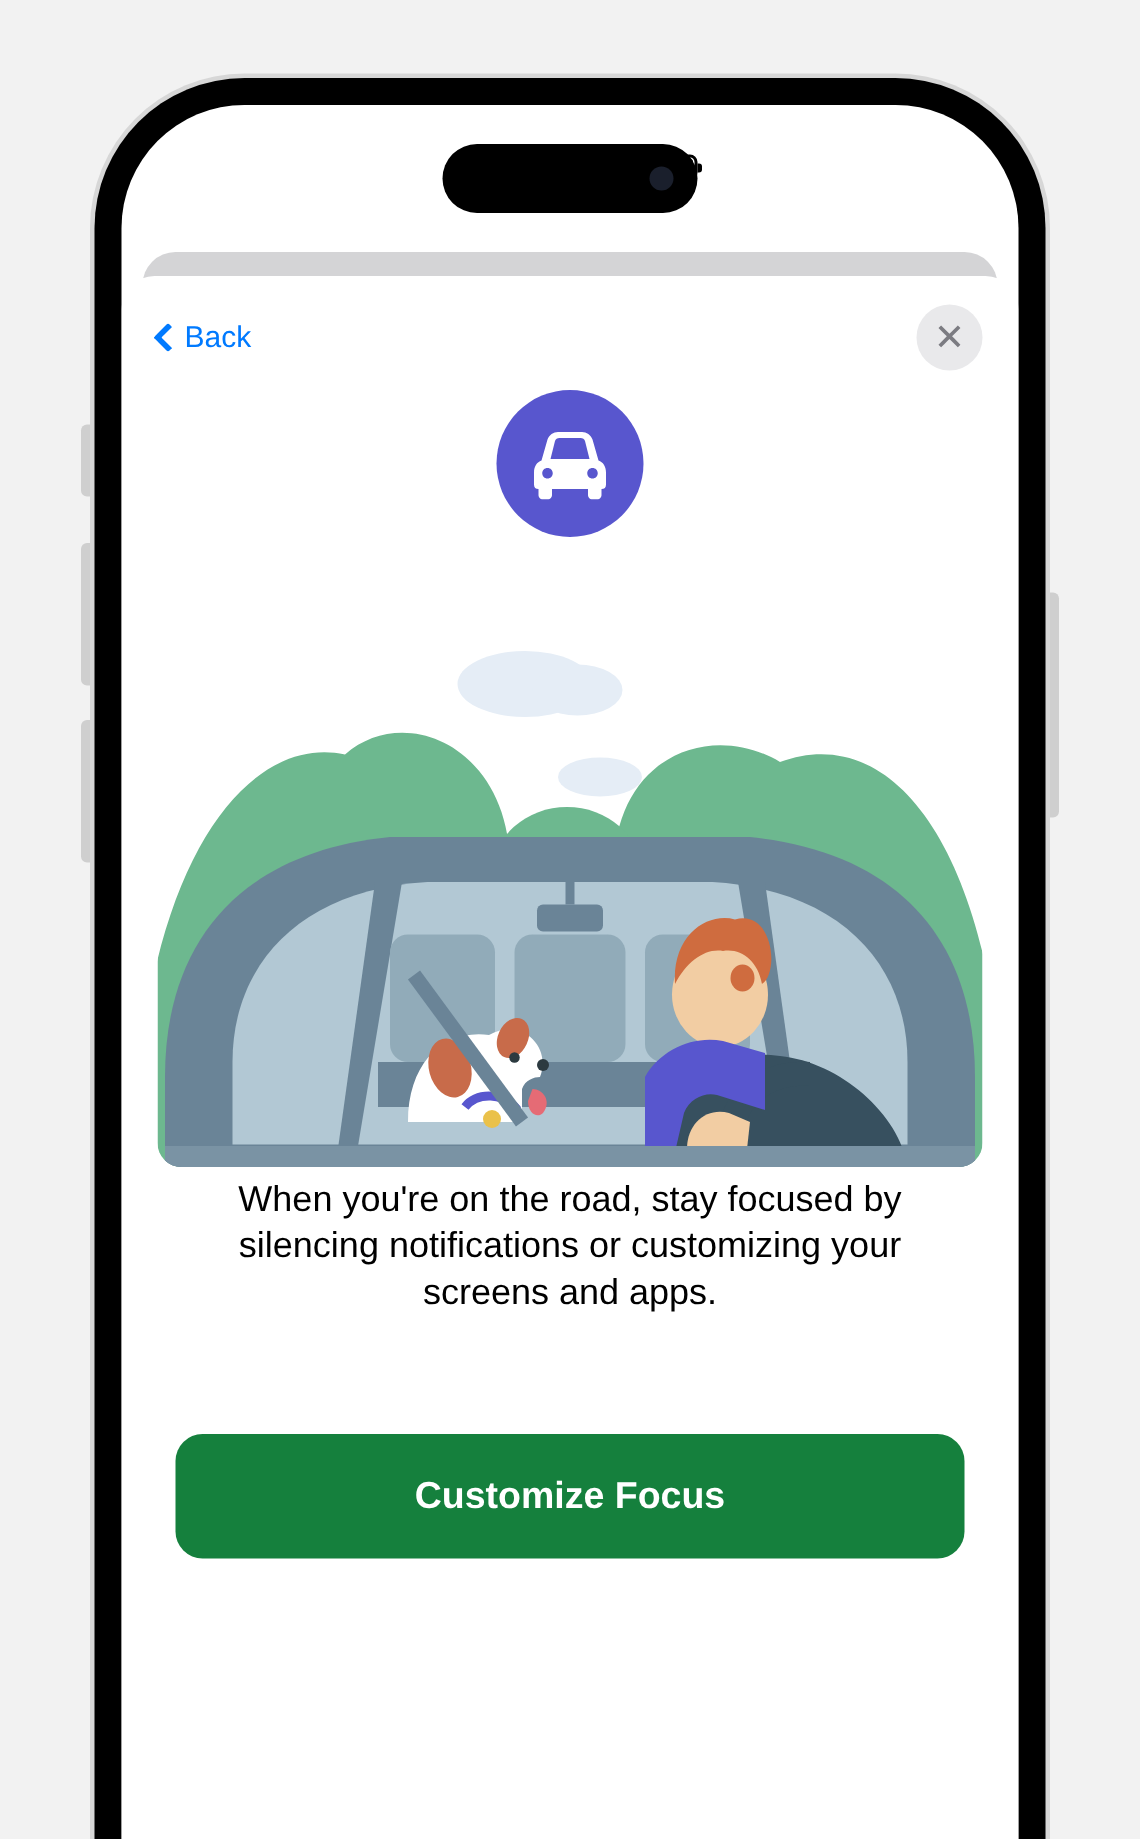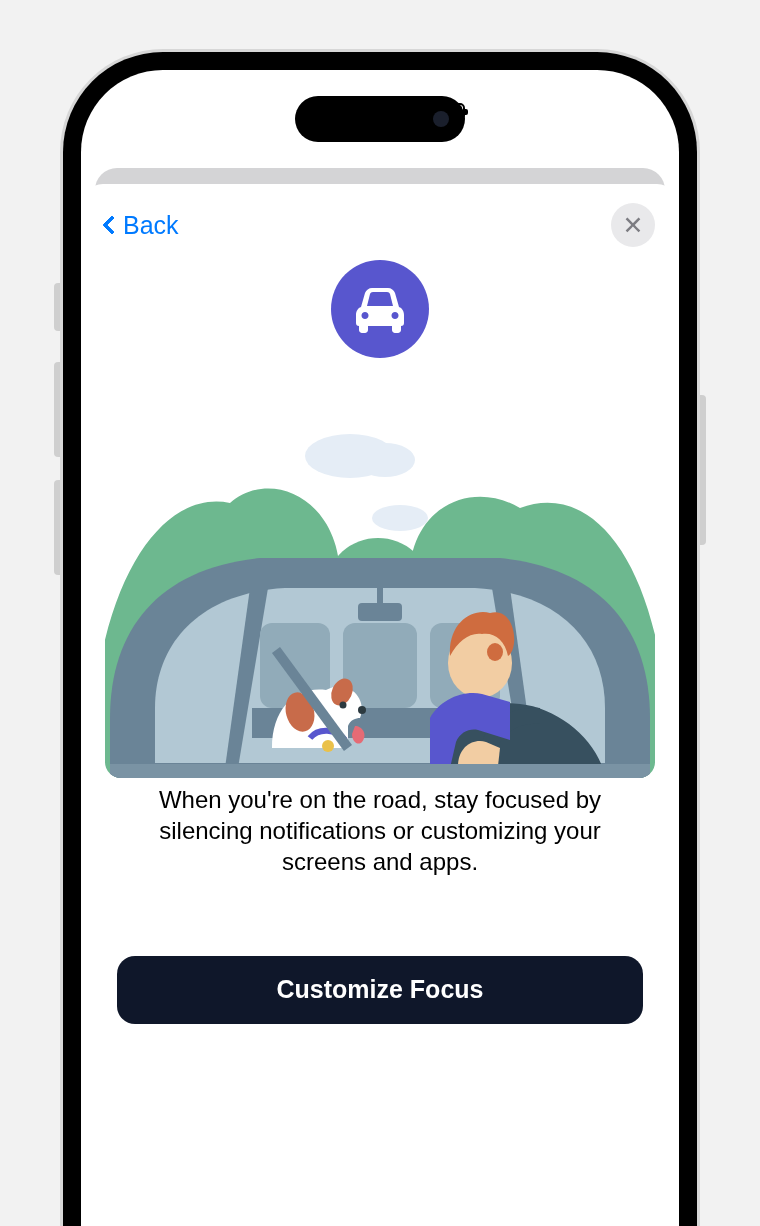--- a/index.html
+++ b/index.html
@@ -148,21 +148,21 @@
     display: flex;
     align-items: center;
     justify-content: space-between;
     height: 54px;
   }
   .back-btn {
     display: flex;
     align-items: center;
     gap: 4px;
     color: #007aff;
-    font-size: 25px;
+    font-size: 20px;
     font-weight: 400;
     cursor: pointer;
   }
   .back-chevron {
     display: inline-block;
     width: 14px; height: 14px;
     border-left: 4px solid #007aff;
     border-bottom: 4px solid #007aff;
     transform: rotate(45deg);
     border-radius: 2px;
@@ -215,22 +215,22 @@
     font-size: 24px;
     line-height: 1.3;
     color: #000;
     text-align: center;
     margin: 6px 18px 0;
     font-weight: 400;
   }
 
   .primary-btn {
     margin: 78px 12px 0;
-    height: 68px;
-    background: #0f172a;
+    height: 83px;
+    background: #15803d;
     border-radius: 18px;
     display: flex;
     align-items: center;
     justify-content: center;
     color: #fff;
     font-size: 25px;
     font-weight: 600;
     cursor: pointer;
   }
 </style>

